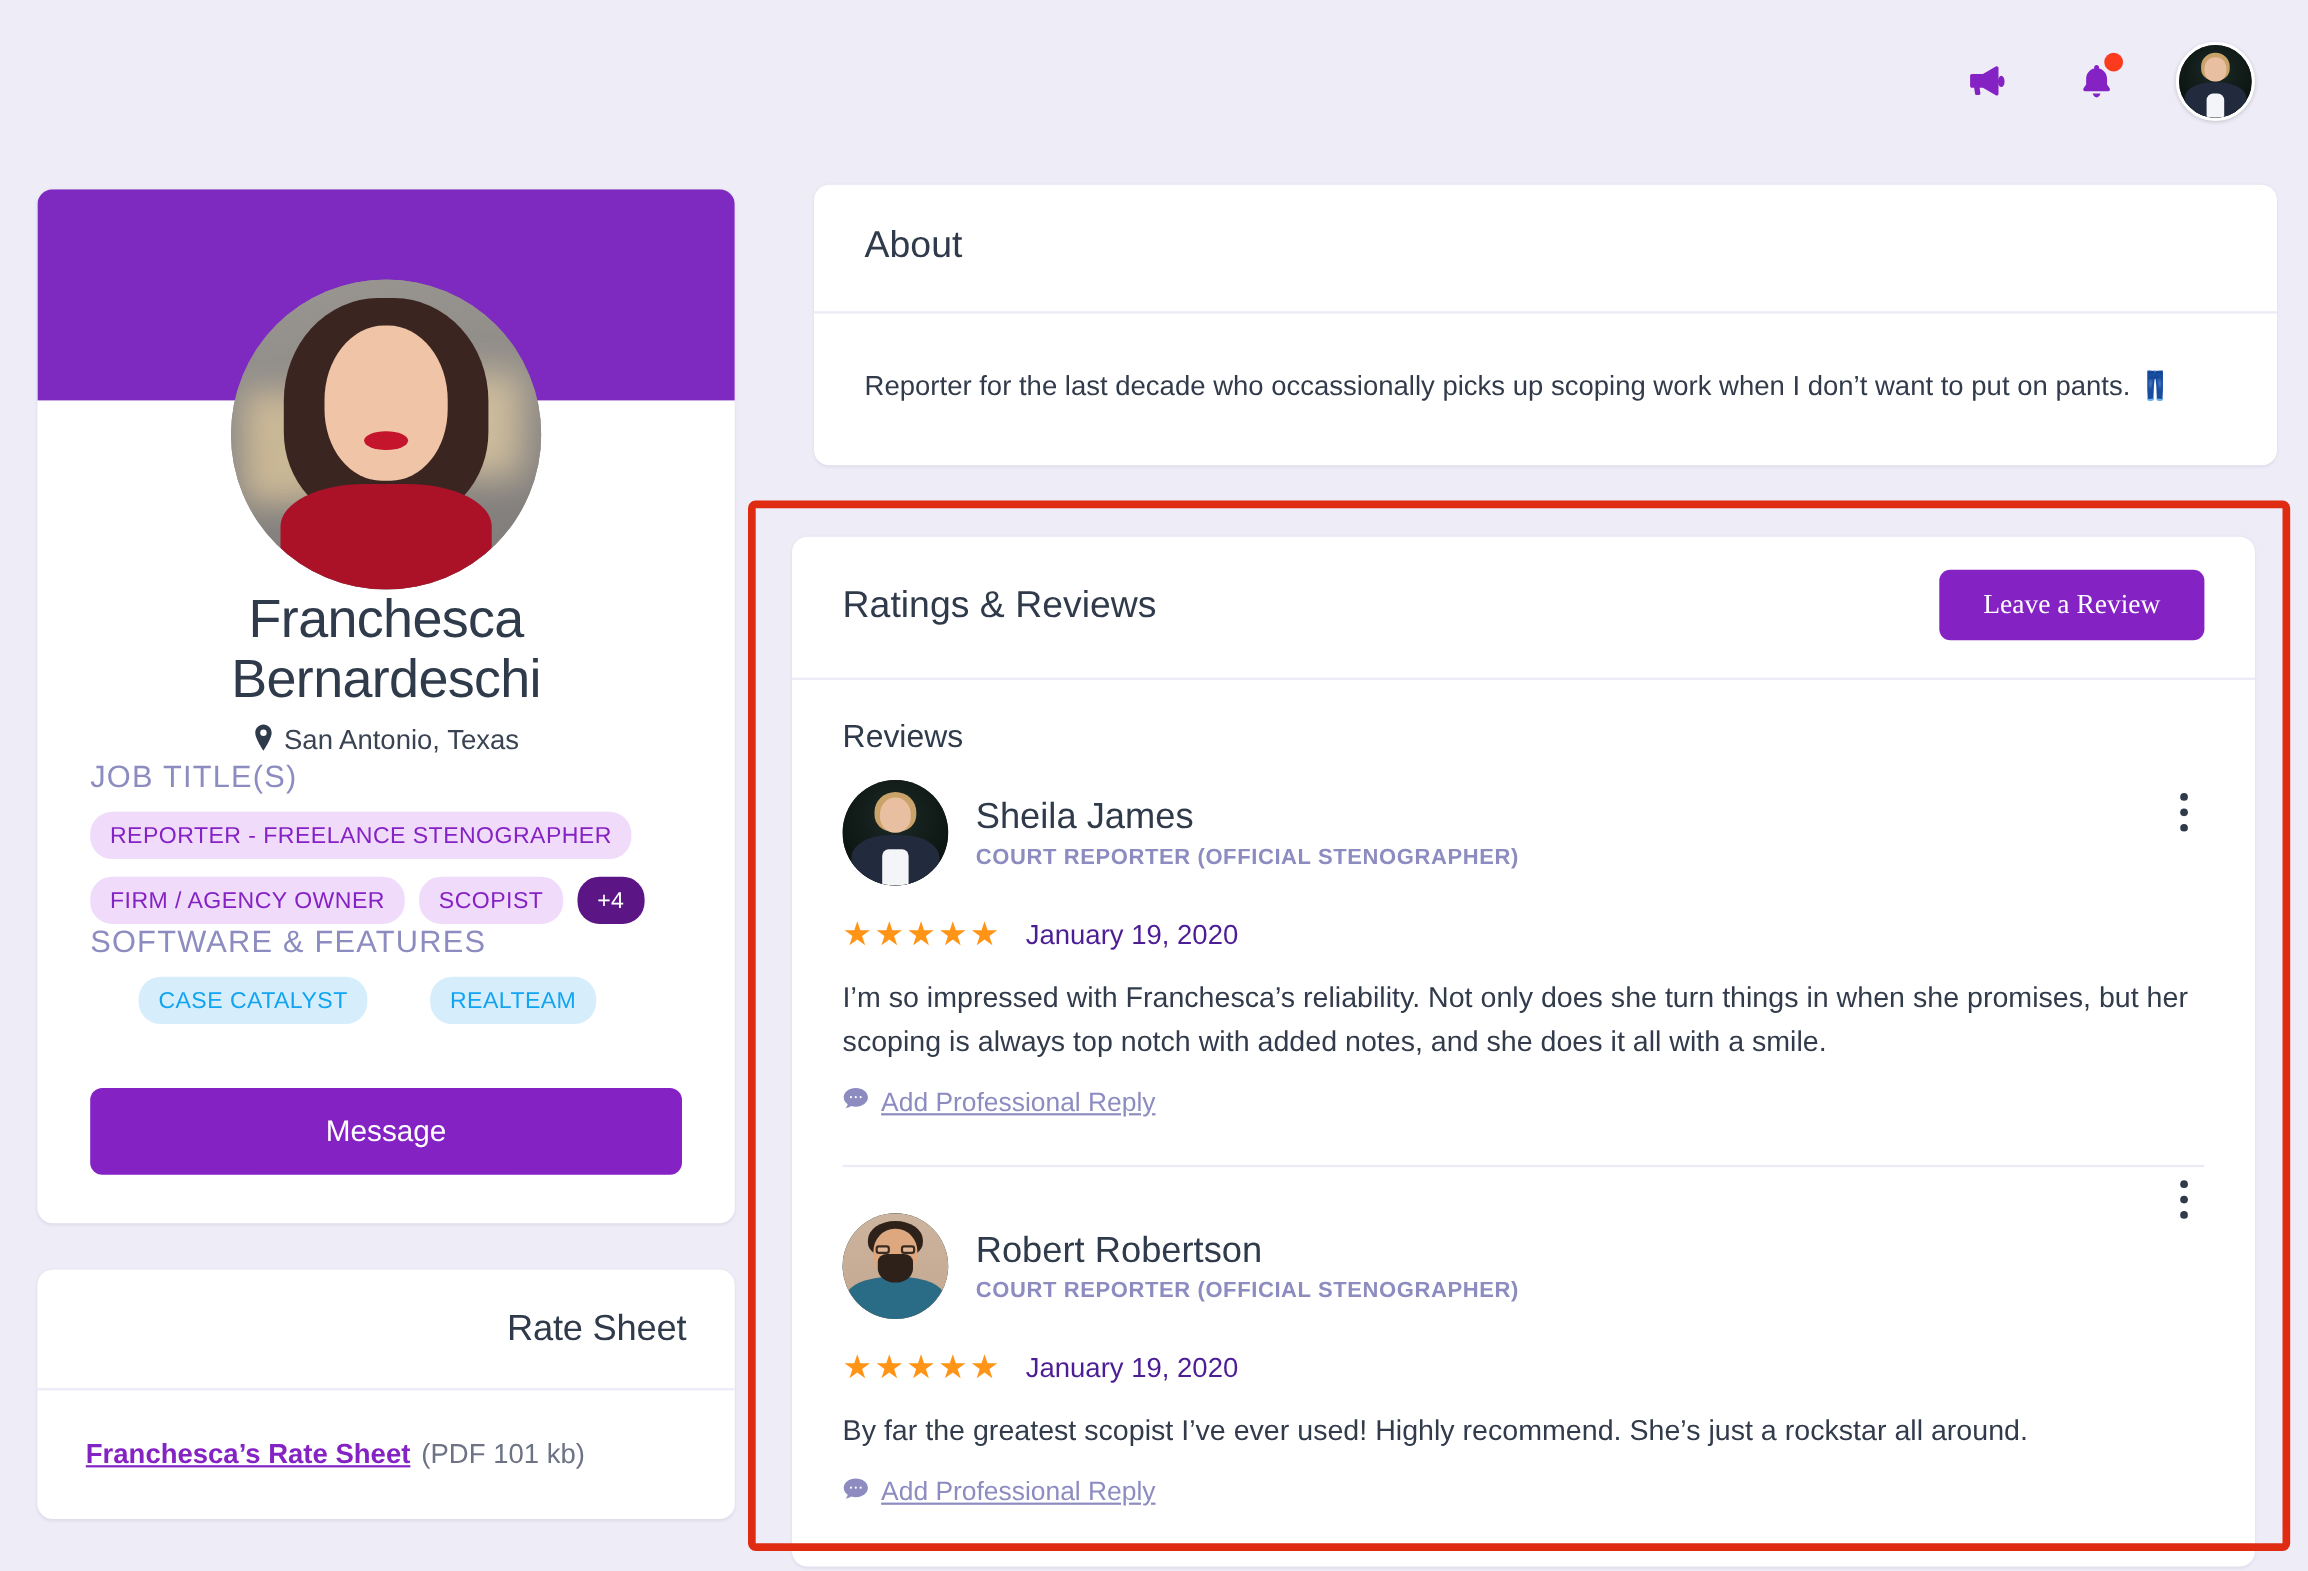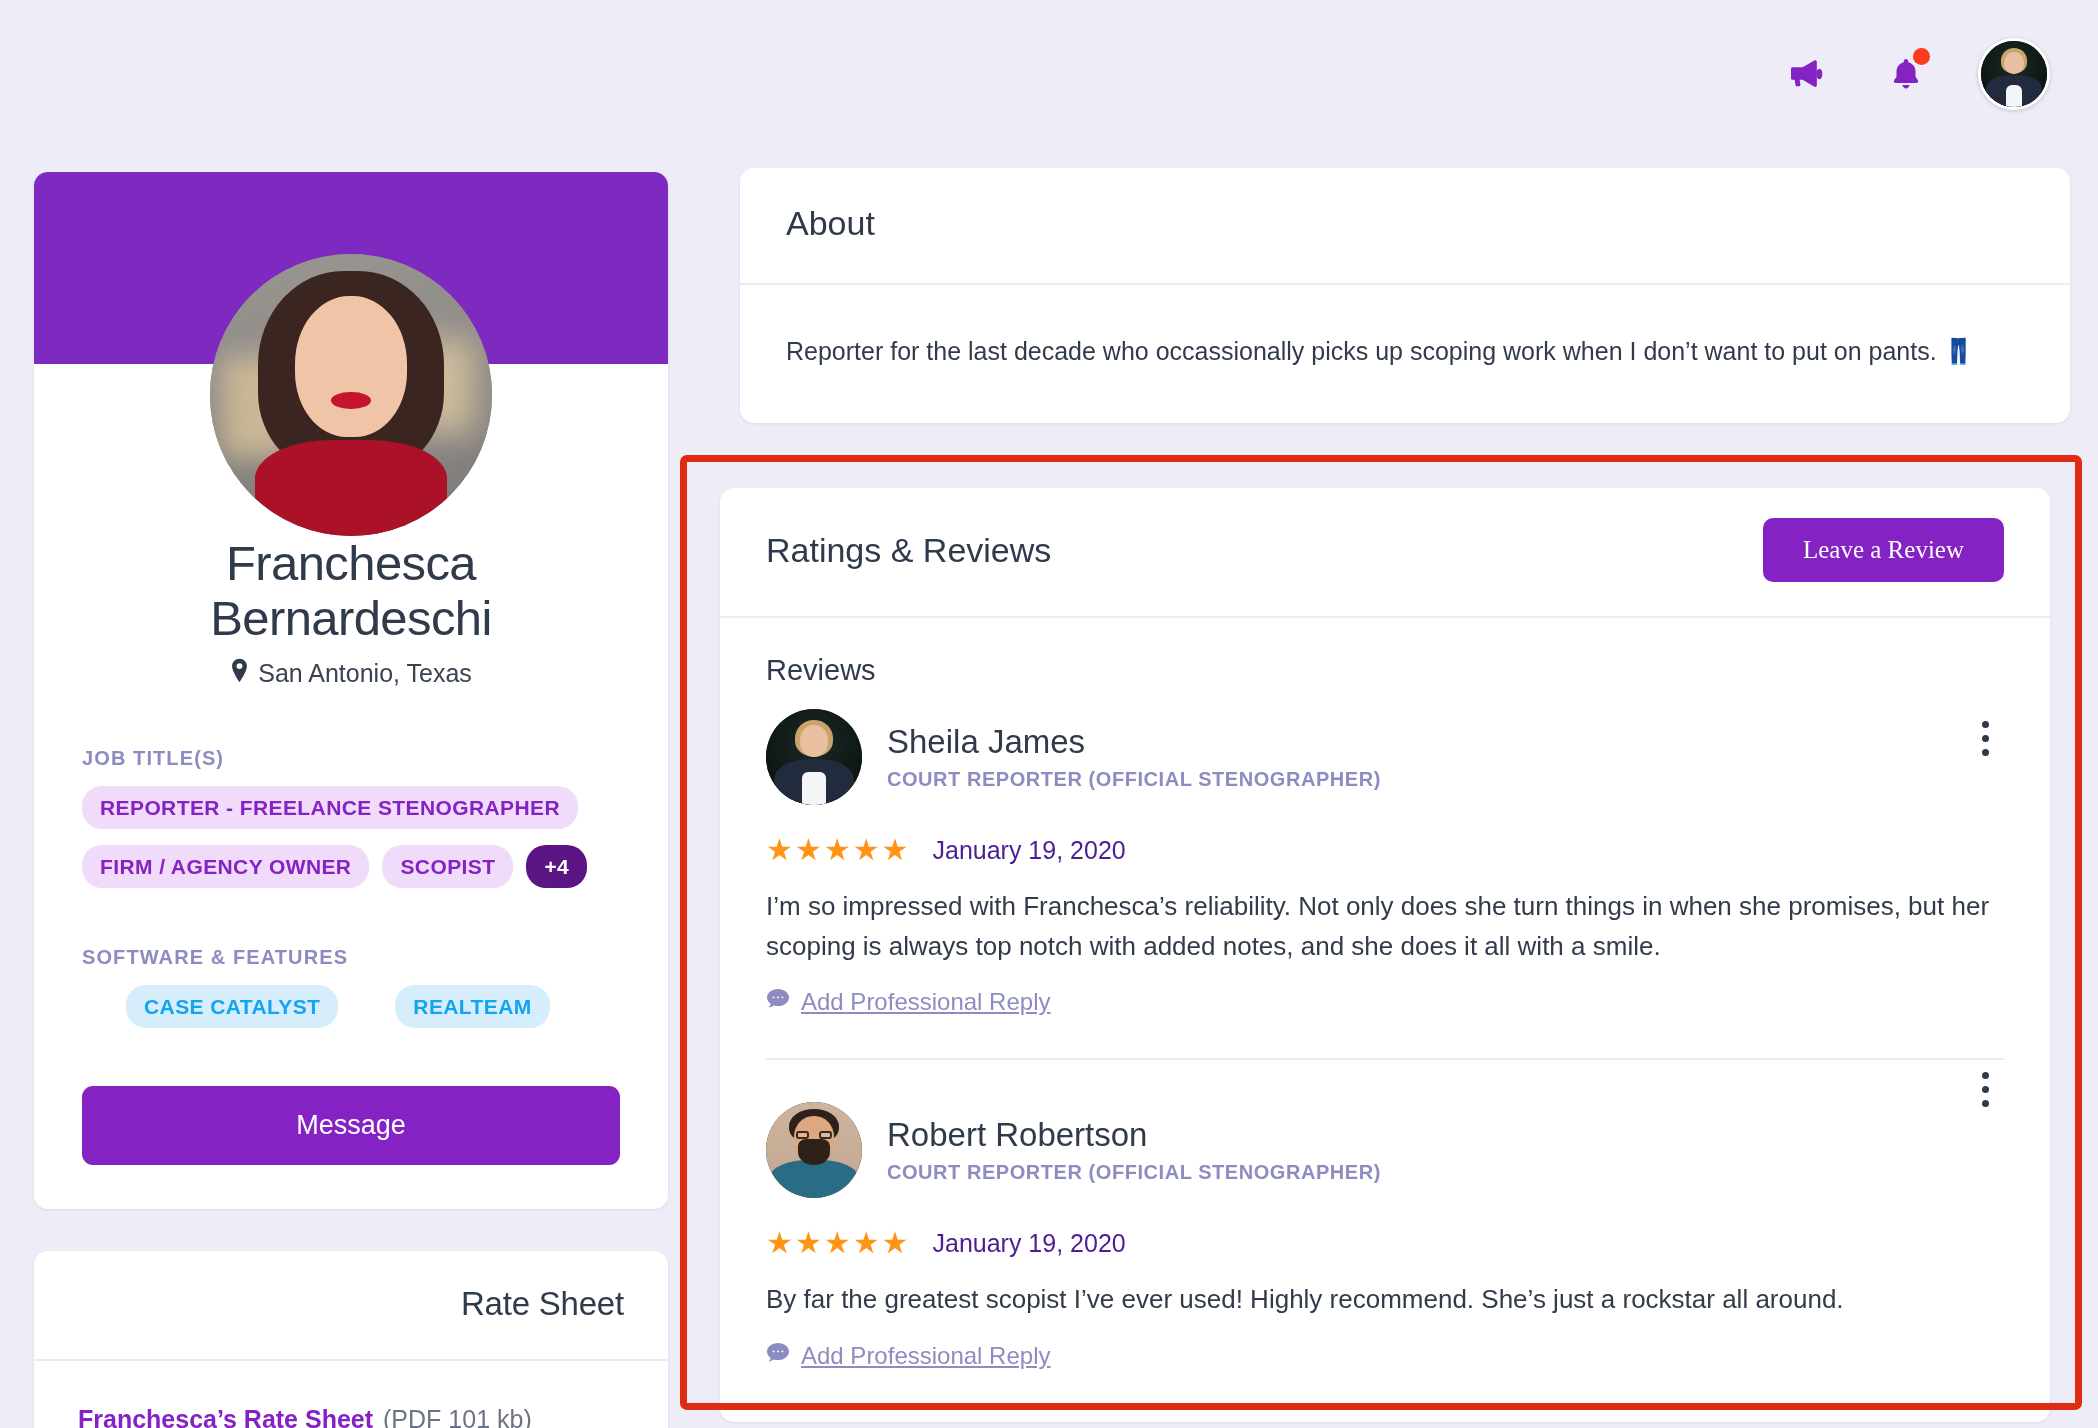--- a/index.html
+++ b/index.html
@@ -132,32 +132,31 @@
     margin-top: 12px;
     font-size: 25px;
     color: #3a4352;
     text-align: center;
     display: flex;
     align-items: center;
     justify-content: center;
     gap: 9px;
   }
   .section-label {
-    margin-top: 58px;
-    font-size: 20px;
-    font-weight: bold;
+    font-size: 28px;
+    font-weight: normal;
     letter-spacing: 1.1px;
     color: #8d8cc0;
   }
   .chip-row { display: flex; flex-wrap: wrap; gap: 13px; margin-top: 16px; }
   .chip {
     padding: 11px 18px;
     border-radius: 20px;
     font-size: 21px;
-    font-weight: bold;
+    font-weight: normal;
     letter-spacing: .4px;
     line-height: 1;
     white-space: nowrap;
   }
   .chip-job { background: #f0dcfa; color: #8522c4; }
   .chip-more { background: #5b1584; color: #ffffff; }
   .chip-soft { background: #d6eefc; color: #12a4f0; margin-left: 44px; }
 
   .msg-btn {
     display: block;

